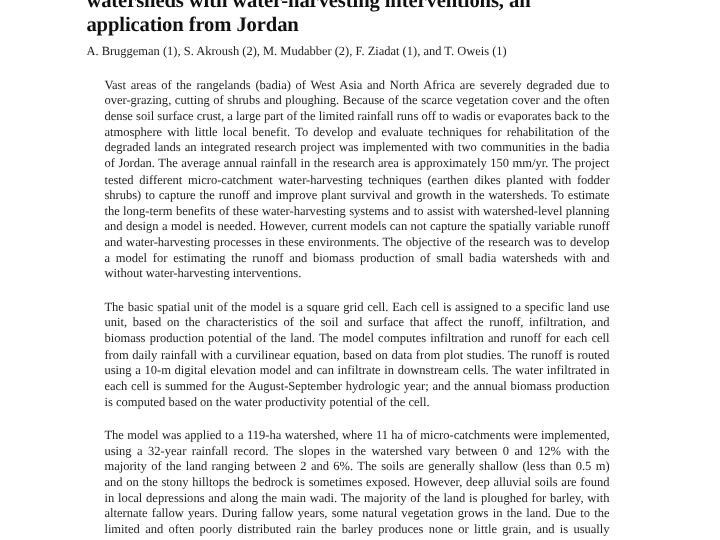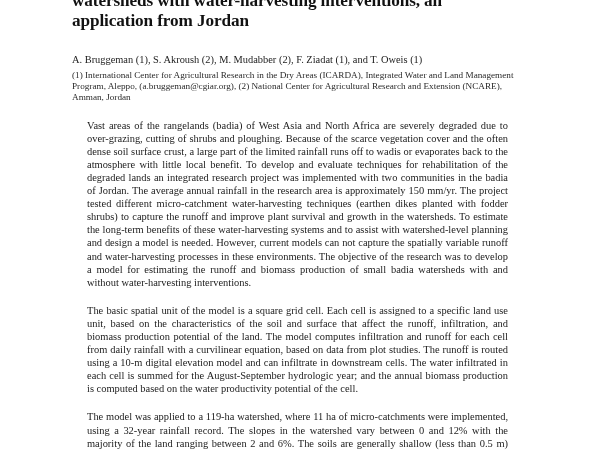--- a/index.html
+++ b/index.html
@@ -7,34 +7,33 @@
     width: 600px; height: 450px; overflow: hidden;
     background: #ffffff; color: #1e1e1e;
     font-family: "Liberation Serif", serif;
     position: relative;
   }
   .page { position: absolute; left: 72px; top: -9px; width: 451px; }
   .title {
     font-weight: bold; font-size: 17.2px; line-height: 20px;
     color: #111; margin: 0; letter-spacing: -0.1px;
   }
-  .authors { margin-top: 22px; font-size: 10.4px; line-height: 13px; color: #222; }
+  .authors { margin-top: 6px; font-size: 10.4px; line-height: 13px; color: #222; }
   .affil { margin-top: 4px; font-size: 9.2px; line-height: 11.2px; color: #2a2a2a; }
   .body { margin-top: 11px; }
   .body p {
     margin: 15px; font-size: 10.45px; line-height: 13.1px;
     text-align: justify; color: #222;
   }
 </style>
 </head>
 <body>
 
 <div class="page">
   <h1 class="title">watersheds with water-harvesting interventions, an application from Jordan</h1>
   <div class="authors">A. Bruggeman (1), S. Akroush (2), M. Mudabber (2), F. Ziadat (1), and T. Oweis (1)</div>
-  <div class="affil">(1) International Center for Agricultural Research in the Dry Areas (ICARDA), Integrated Water and Land Management Program, Aleppo, (a.bruggeman@cgiar.org), (2) National Center for Agricultural Research and Extension (NCARE), Amman, Jordan</div>
   <div class="body">
     <p>Vast areas of the rangelands (badia) of West Asia and North Africa are severely degraded due to over-grazing, cutting of shrubs and ploughing. Because of the scarce vegetation cover and the often dense soil surface crust, a large part of the limited rainfall runs off to wadis or evaporates back to the atmosphere with little local benefit. To develop and evaluate techniques for rehabilitation of the degraded lands an integrated research project was implemented with two communities in the badia of Jordan. The average annual rainfall in the research area is approximately 150 mm/yr. The project tested different micro-catchment water-harvesting techniques (earthen dikes planted with fodder shrubs) to capture the runoff and improve plant survival and growth in the watersheds. To estimate the long-term benefits of these water-harvesting systems and to assist with watershed-level planning and design a model is needed. However, current models can not capture the spatially variable runoff and water-harvesting processes in these environments. The objective of the research was to develop a model for estimating the runoff and biomass production of small badia watersheds with and without water-harvesting interventions.</p>
     <p>The basic spatial unit of the model is a square grid cell. Each cell is assigned to a specific land use unit, based on the characteristics of the soil and surface that affect the runoff, infiltration, and biomass production potential of the land. The model computes infiltration and runoff for each cell from daily rainfall with a curvilinear equation, based on data from plot studies. The runoff is routed using a 10-m digital elevation model and can infiltrate in downstream cells. The water infiltrated in each cell is summed for the August-September hydrologic year; and the annual biomass production is computed based on the water productivity potential of the cell.</p>
     <p>The model was applied to a 119-ha watershed, where 11 ha of micro-catchments were implemented, using a 32-year rainfall record. The slopes in the watershed vary between 0 and 12% with the majority of the land ranging between 2 and 6%. The soils are generally shallow (less than 0.5 m) and on the stony hilltops the bedrock is sometimes exposed. However, deep alluvial soils are found in local depressions and along the main wadi. The majority of the land is ploughed for barley, with alternate fallow years. During fallow years, some natural vegetation grows in the land. Due to the limited and often poorly distributed rain the barley produces none or little grain, and is usually grazed by flocks of sheep and goats in spring. Highly degraded natural rangeland vegetation is found on the stony upper-slopes, but the deep soils along the main wadi turn green after good rainfall.</p>
 
   </div>
 </div>
 
 </body></html>

